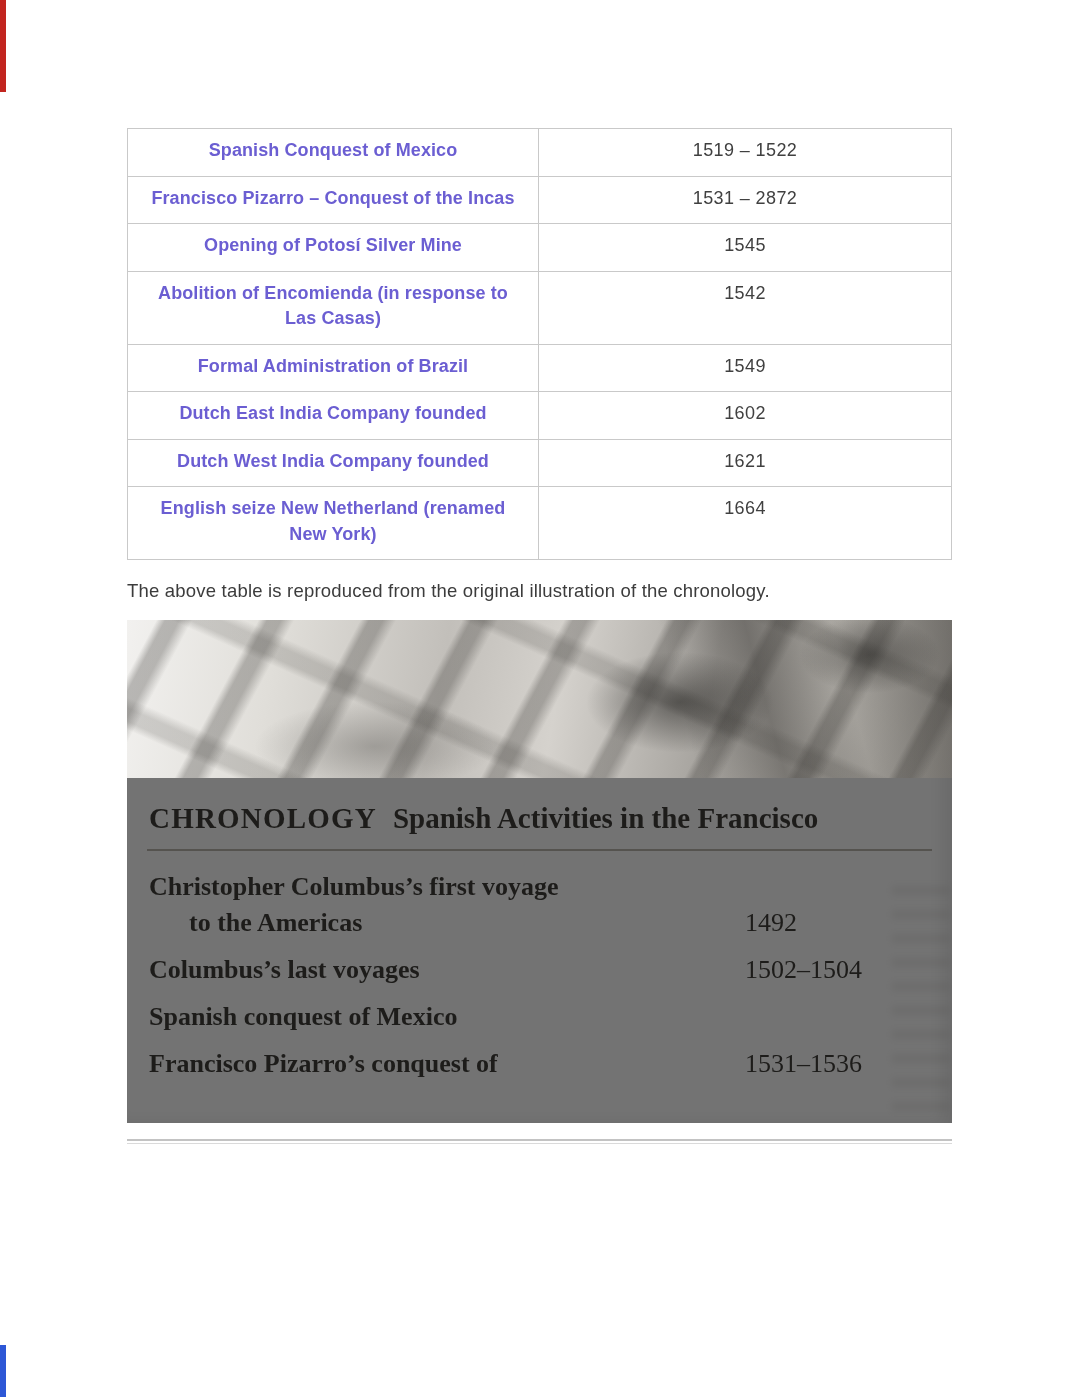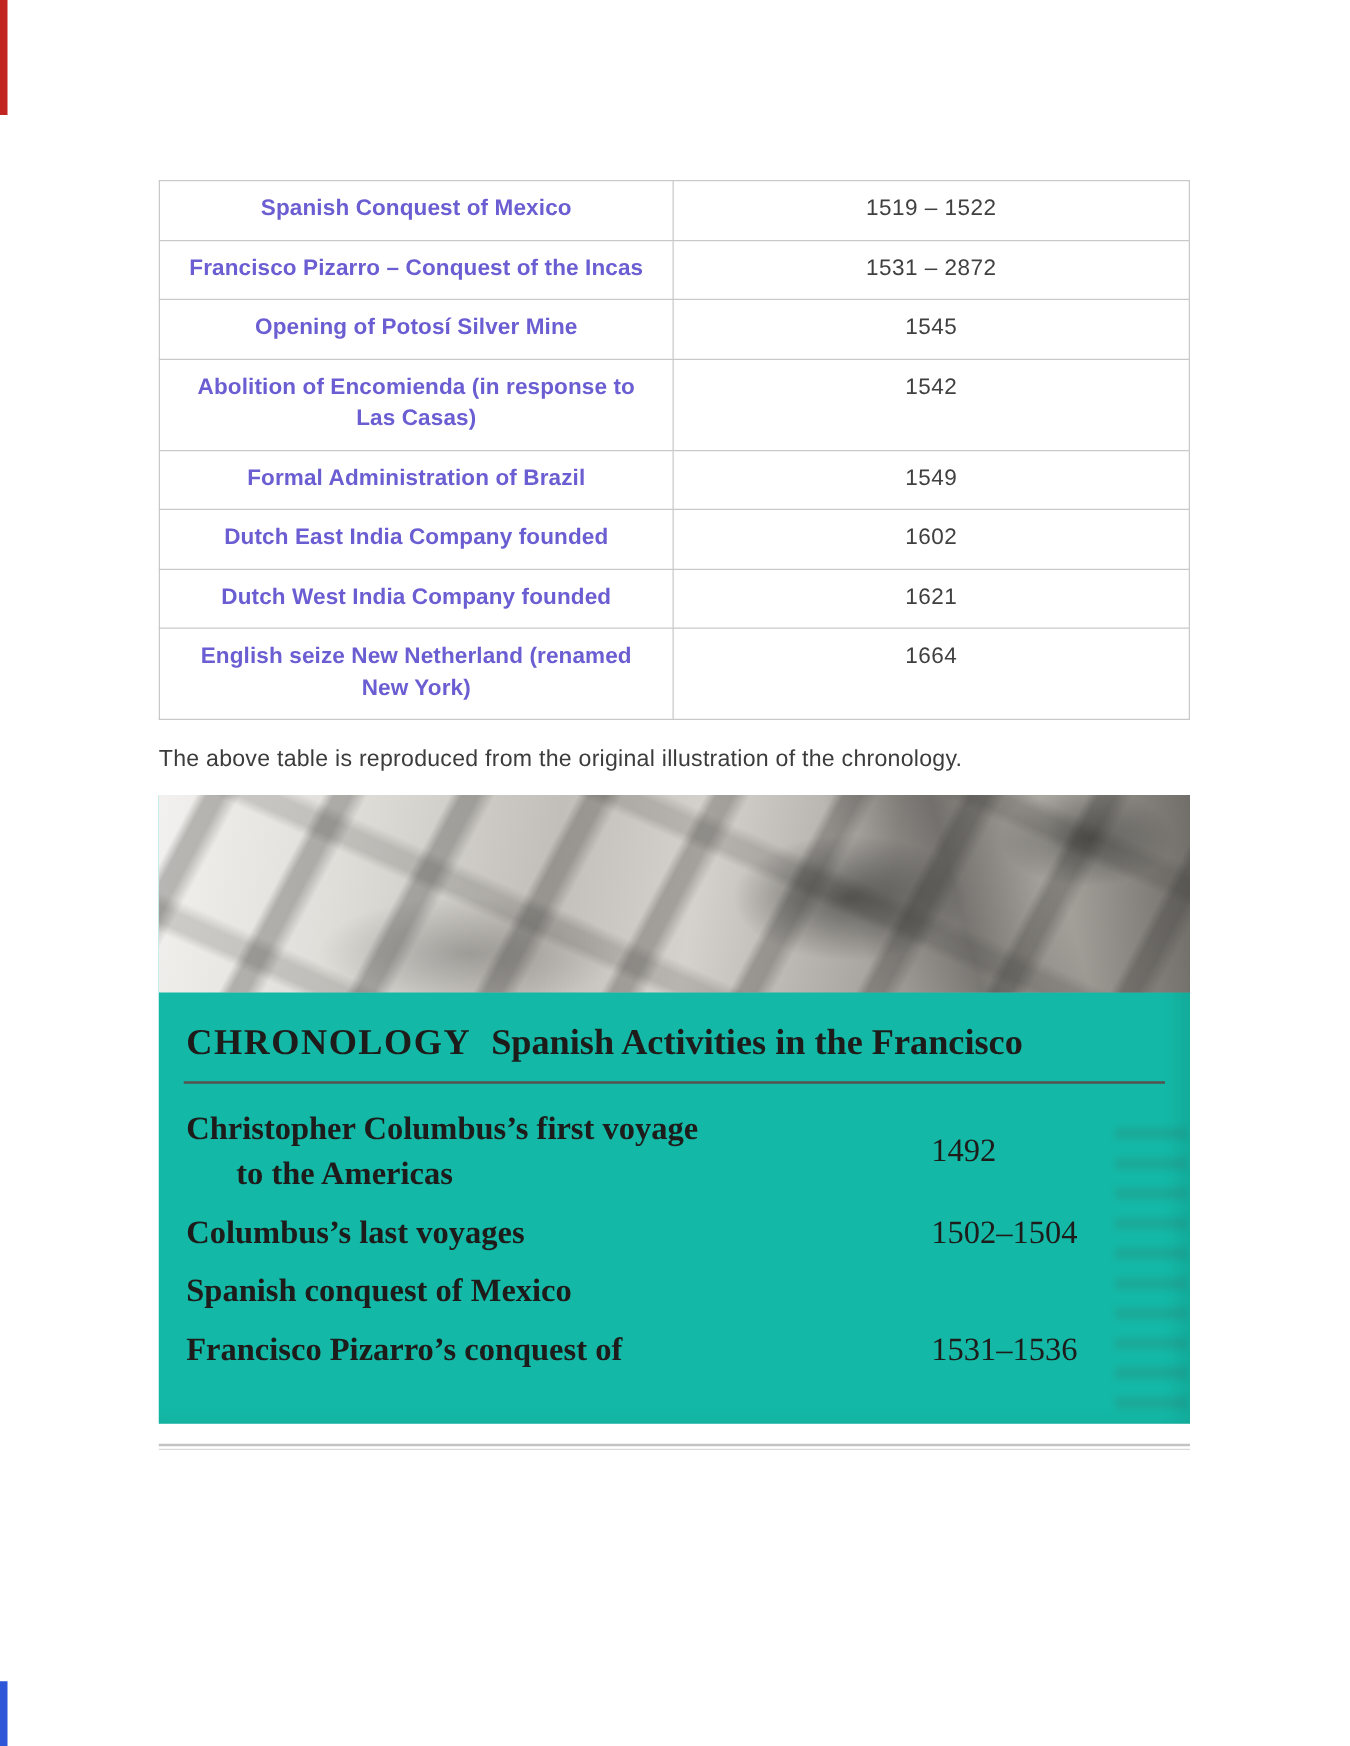--- a/index.html
+++ b/index.html
@@ -2,51 +2,51 @@
 <html><head>
 <meta charset="utf-8">
 <style>
   *{box-sizing:border-box;margin:0;padding:0}
   html,body{width:1080px;height:1397px;background:#ffffff;position:relative;overflow:hidden;
             font-family:"Liberation Sans",sans-serif}
   .edge{position:absolute;left:0;width:6px}
   .edge.red{top:0;height:92px;background:#c2251f}
   .edge.blue{bottom:0;height:52px;background:#2d57d6}
 
-  .content{position:absolute;left:127px;top:144px;width:825px}
+  .content{position:absolute;left:127px;top:128px;width:825px}
 
   table.chron{width:100%;border-collapse:collapse}
   table.chron td{border:1px solid #c9c9c9;vertical-align:top;text-align:center;
                  padding:9px 16px 12px;font-size:18px;line-height:1.42}
   td.event{width:411px;color:#6b5ed2;font-weight:700;letter-spacing:.1px}
   td.date{color:#404040;letter-spacing:.4px}
 
   .caption{margin-top:20px;font-size:18.5px;color:#3c3c3c;letter-spacing:.2px}
 
-  .scan{margin-top:18px;width:825px;background:#14b8a6;position:relative;overflow:hidden;
+  .scan{margin-top:18px;width:825px;background:#737373;position:relative;overflow:hidden;
         box-shadow:inset -10px 0 14px rgba(0,0,0,.07)}
   .scan-art{height:158px;
     background:
       radial-gradient(ellipse 130px 70px at 67% 52%, rgba(28,27,25,.55), rgba(28,27,25,0) 72%),
       radial-gradient(ellipse 100px 55px at 90% 22%, rgba(33,32,30,.45), rgba(33,32,30,0) 70%),
       radial-gradient(ellipse 160px 60px at 30% 80%, rgba(55,53,50,.30), rgba(55,53,50,0) 75%),
       repeating-linear-gradient(118deg, rgba(0,0,0,0) 0 26px, rgba(52,50,47,.30) 34px 46px, rgba(0,0,0,0) 58px 90px),
       repeating-linear-gradient(24deg, rgba(0,0,0,0) 0 44px, rgba(66,64,60,.20) 52px 64px, rgba(0,0,0,0) 74px 118px),
       linear-gradient(75deg, rgba(0,0,0,0) 66%, rgba(30,28,26,.40) 76%, rgba(96,93,88,.18) 86%, rgba(40,38,35,.34) 100%),
       linear-gradient(100deg, #f2f1ef 0%, #e0ded9 18%, #c2bfba 38%, #d5d2cd 52%, #a7a49f 70%, #bcb9b3 84%, #8e8b86 100%);}
   .scan-paper{position:relative;padding:24px 18px 30px;color:#1d1c1a;
               font-family:"Liberation Serif",serif}
   .bleed{position:absolute;top:96px;right:2px;bottom:12px;width:58px;pointer-events:none;
          background:repeating-linear-gradient(0deg, rgba(75,73,70,.45) 0 9px, rgba(75,73,70,0) 9px 24px);
          filter:blur(3px);opacity:.3}
   .scan-title{font-size:29px;font-weight:700;display:flex;gap:16px;align-items:baseline;padding:0 4px}
   .scan-title .label{letter-spacing:1.2px}
   .scan-rule{border-bottom:2px solid #55534f;margin:14px 2px 18px}
   .entries{padding:0 4px}
-  .entry{display:flex;align-items:center;margin-bottom:11px}
+  .entry{display:flex;align-items:flex-end;margin-bottom:11px}
   .entry-text{flex:1;font-size:26px;font-weight:700;line-height:1.38}
   .entry-line1,.entry-line2{display:block}
   .entry-line2{padding-left:40px}
   .entry-date{width:185px;font-size:26px;font-weight:400;text-align:left;line-height:1.38}
 
   .divider{margin-top:16px;height:5px;border-top:2px solid #c3c3c3;border-bottom:1px solid #dadada}
 </style>
 </head>
 <body>
 

